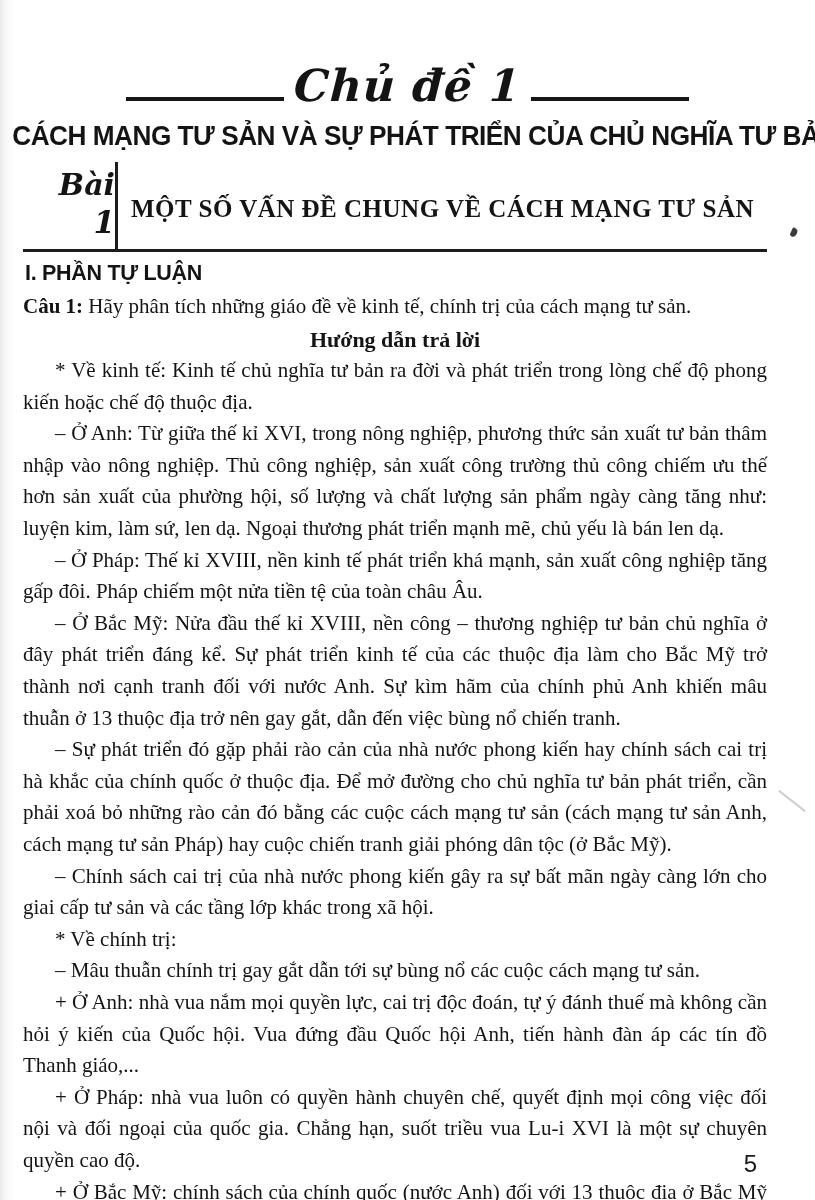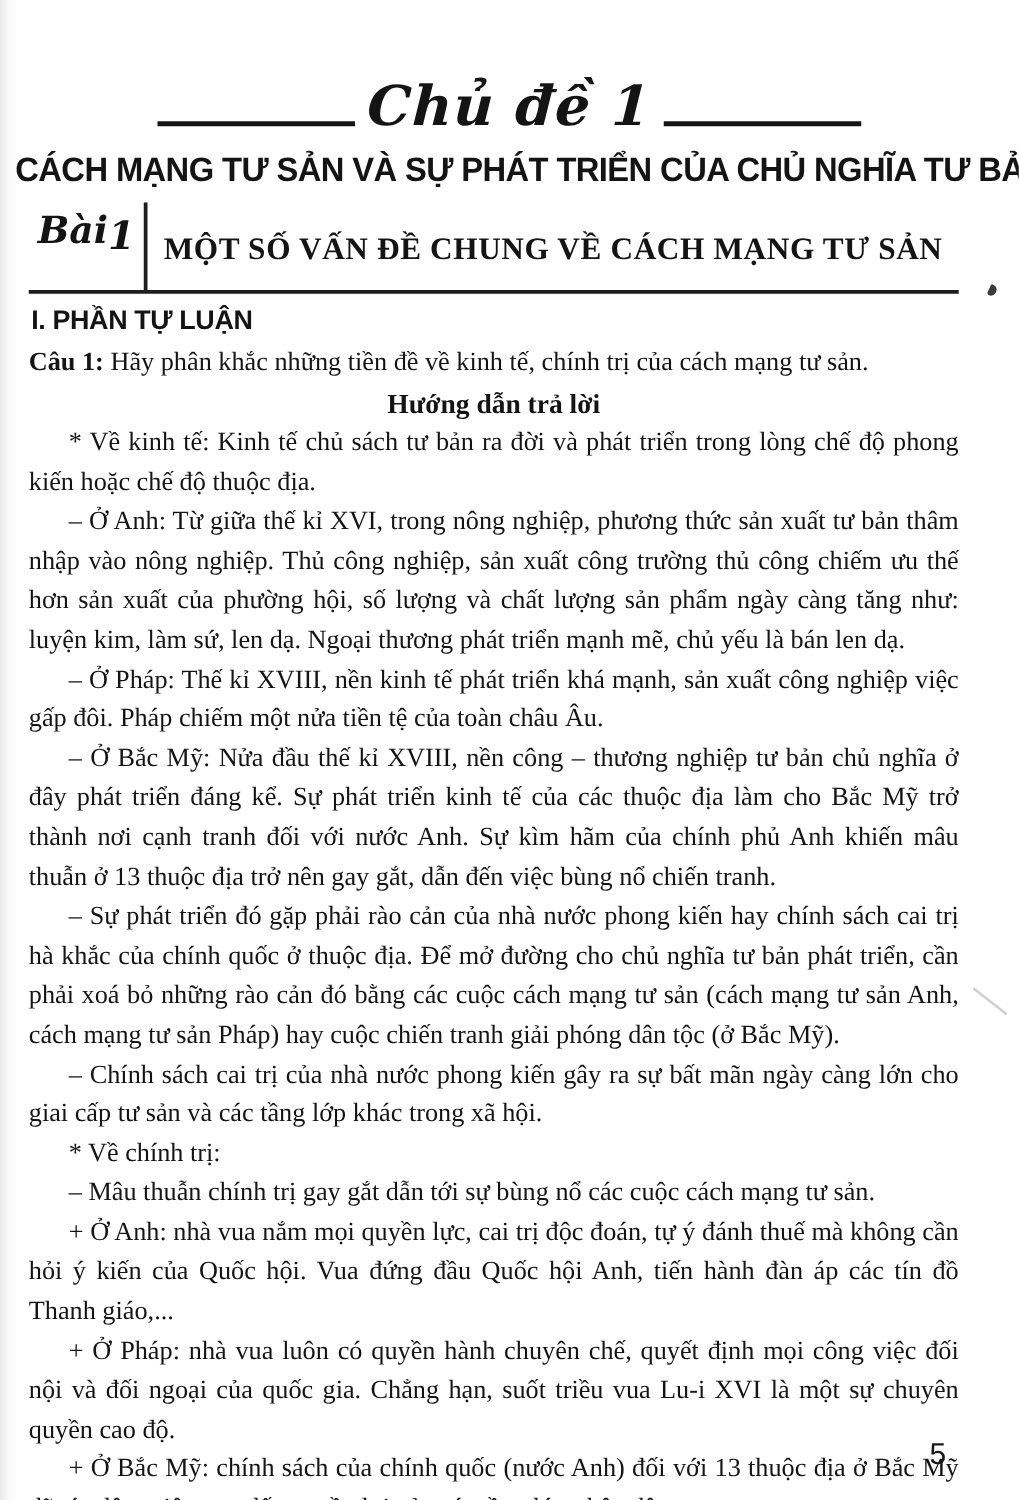--- a/index.html
+++ b/index.html
@@ -55,22 +55,22 @@
   
   .lesson-box {
     margin: 10px 48px 0 23px;
     display: flex;
     align-items: stretch;
     border-bottom: 3px solid #1d1d1d;
   }
   .lesson-id {
     width: 92px;
     display: flex;
-    flex-direction: row;
-    align-items: flex-start;
+    flex-direction: column;
+    align-items: flex-end;
     justify-content: center;
     padding: 6px 0 10px 0;
   }
   .lesson-label {
     font-family: "DejaVu Serif", serif;
     font-style: italic;
     font-weight: bold;
     font-size: 30px;
     line-height: 1.1;
   }
@@ -171,27 +171,27 @@
     <div class="lesson-id">
       <div class="lesson-label">Bài</div>
       <div class="lesson-number">1</div>
     </div>
     <div class="lesson-divider"></div>
     <h2 class="lesson-title">MỘT SỐ VẤN ĐỀ CHUNG VỀ CÁCH MẠNG TƯ SẢN</h2>
   </div>
 
   <h3 class="section-heading">I. PHẦN TỰ LUẬN</h3>
 
-  <p class="question"><b>Câu 1:</b> <span>Hãy phân khắc những tiền đề về kinh tế, chính trị của cách mạng tư sản.</span></p>
+  <p class="question"><b>Câu 1:</b> <span>Hãy phân tích những giáo đề về kinh tế, chính trị của cách mạng tư sản.</span></p>
 
   <div class="answer-heading">Hướng dẫn trả lời</div>
 
-  <p class="body-par">* Về kinh tế: Kinh tế chủ sách tư bản ra đời và phát triển trong lòng chế độ phong kiến hoặc chế độ thuộc địa.</p>
+  <p class="body-par">* Về kinh tế: Kinh tế chủ nghĩa tư bản ra đời và phát triển trong lòng chế độ phong kiến hoặc chế độ thuộc địa.</p>
   <p class="body-par">– Ở Anh: Từ giữa thế kỉ XVI, trong nông nghiệp, phương thức sản xuất tư bản thâm nhập vào nông nghiệp. Thủ công nghiệp, sản xuất công trường thủ công chiếm ưu thế hơn sản xuất của phường hội, số lượng và chất lượng sản phẩm ngày càng tăng như: luyện kim, làm sứ, len dạ. Ngoại thương phát triển mạnh mẽ, chủ yếu là bán len dạ.</p>
-  <p class="body-par">– Ở Pháp: Thế kỉ XVIII, nền kinh tế phát triển khá mạnh, sản xuất công nghiệp việc gấp đôi. Pháp chiếm một nửa tiền tệ của toàn châu Âu.</p>
+  <p class="body-par">– Ở Pháp: Thế kỉ XVIII, nền kinh tế phát triển khá mạnh, sản xuất công nghiệp tăng gấp đôi. Pháp chiếm một nửa tiền tệ của toàn châu Âu.</p>
   <p class="body-par">– Ở Bắc Mỹ: Nửa đầu thế kỉ XVIII, nền công – thương nghiệp tư bản chủ nghĩa ở đây phát triển đáng kể. Sự phát triển kinh tế của các thuộc địa làm cho Bắc Mỹ trở thành nơi cạnh tranh đối với nước Anh. Sự kìm hãm của chính phủ Anh khiến mâu thuẫn ở 13 thuộc địa trở nên gay gắt, dẫn đến việc bùng nổ chiến tranh.</p>
   <p class="body-par">– Sự phát triển đó gặp phải rào cản của nhà nước phong kiến hay chính sách cai trị hà khắc của chính quốc ở thuộc địa. Để mở đường cho chủ nghĩa tư bản phát triển, cần phải xoá bỏ những rào cản đó bằng các cuộc cách mạng tư sản (cách mạng tư sản Anh, cách mạng tư sản Pháp) hay cuộc chiến tranh giải phóng dân tộc (ở Bắc Mỹ).</p>
   <p class="body-par">– Chính sách cai trị của nhà nước phong kiến gây ra sự bất mãn ngày càng lớn cho giai cấp tư sản và các tầng lớp khác trong xã hội.</p>
   <p class="body-par">* Về chính trị:</p>
   <p class="body-par">– Mâu thuẫn chính trị gay gắt dẫn tới sự bùng nổ các cuộc cách mạng tư sản.</p>
   <p class="body-par">+ Ở Anh: nhà vua nắm mọi quyền lực, cai trị độc đoán, tự ý đánh thuế mà không cần hỏi ý kiến của Quốc hội. Vua đứng đầu Quốc hội Anh, tiến hành đàn áp các tín đồ Thanh giáo,...</p>
   <p class="body-par">+ Ở Pháp: nhà vua luôn có quyền hành chuyên chế, quyết định mọi công việc đối nội và đối ngoại của quốc gia. Chẳng hạn, suốt triều vua Lu-i XVI là một sự chuyên quyền cao độ.</p>
   <p class="body-par">+ Ở Bắc Mỹ: chính sách của chính quốc (nước Anh) đối với 13 thuộc địa ở Bắc Mỹ đã tác động tiêu cực đến quyền lợi của các tầng lớp nhân dân.</p>
 
   <div class="page-number">5</div>

